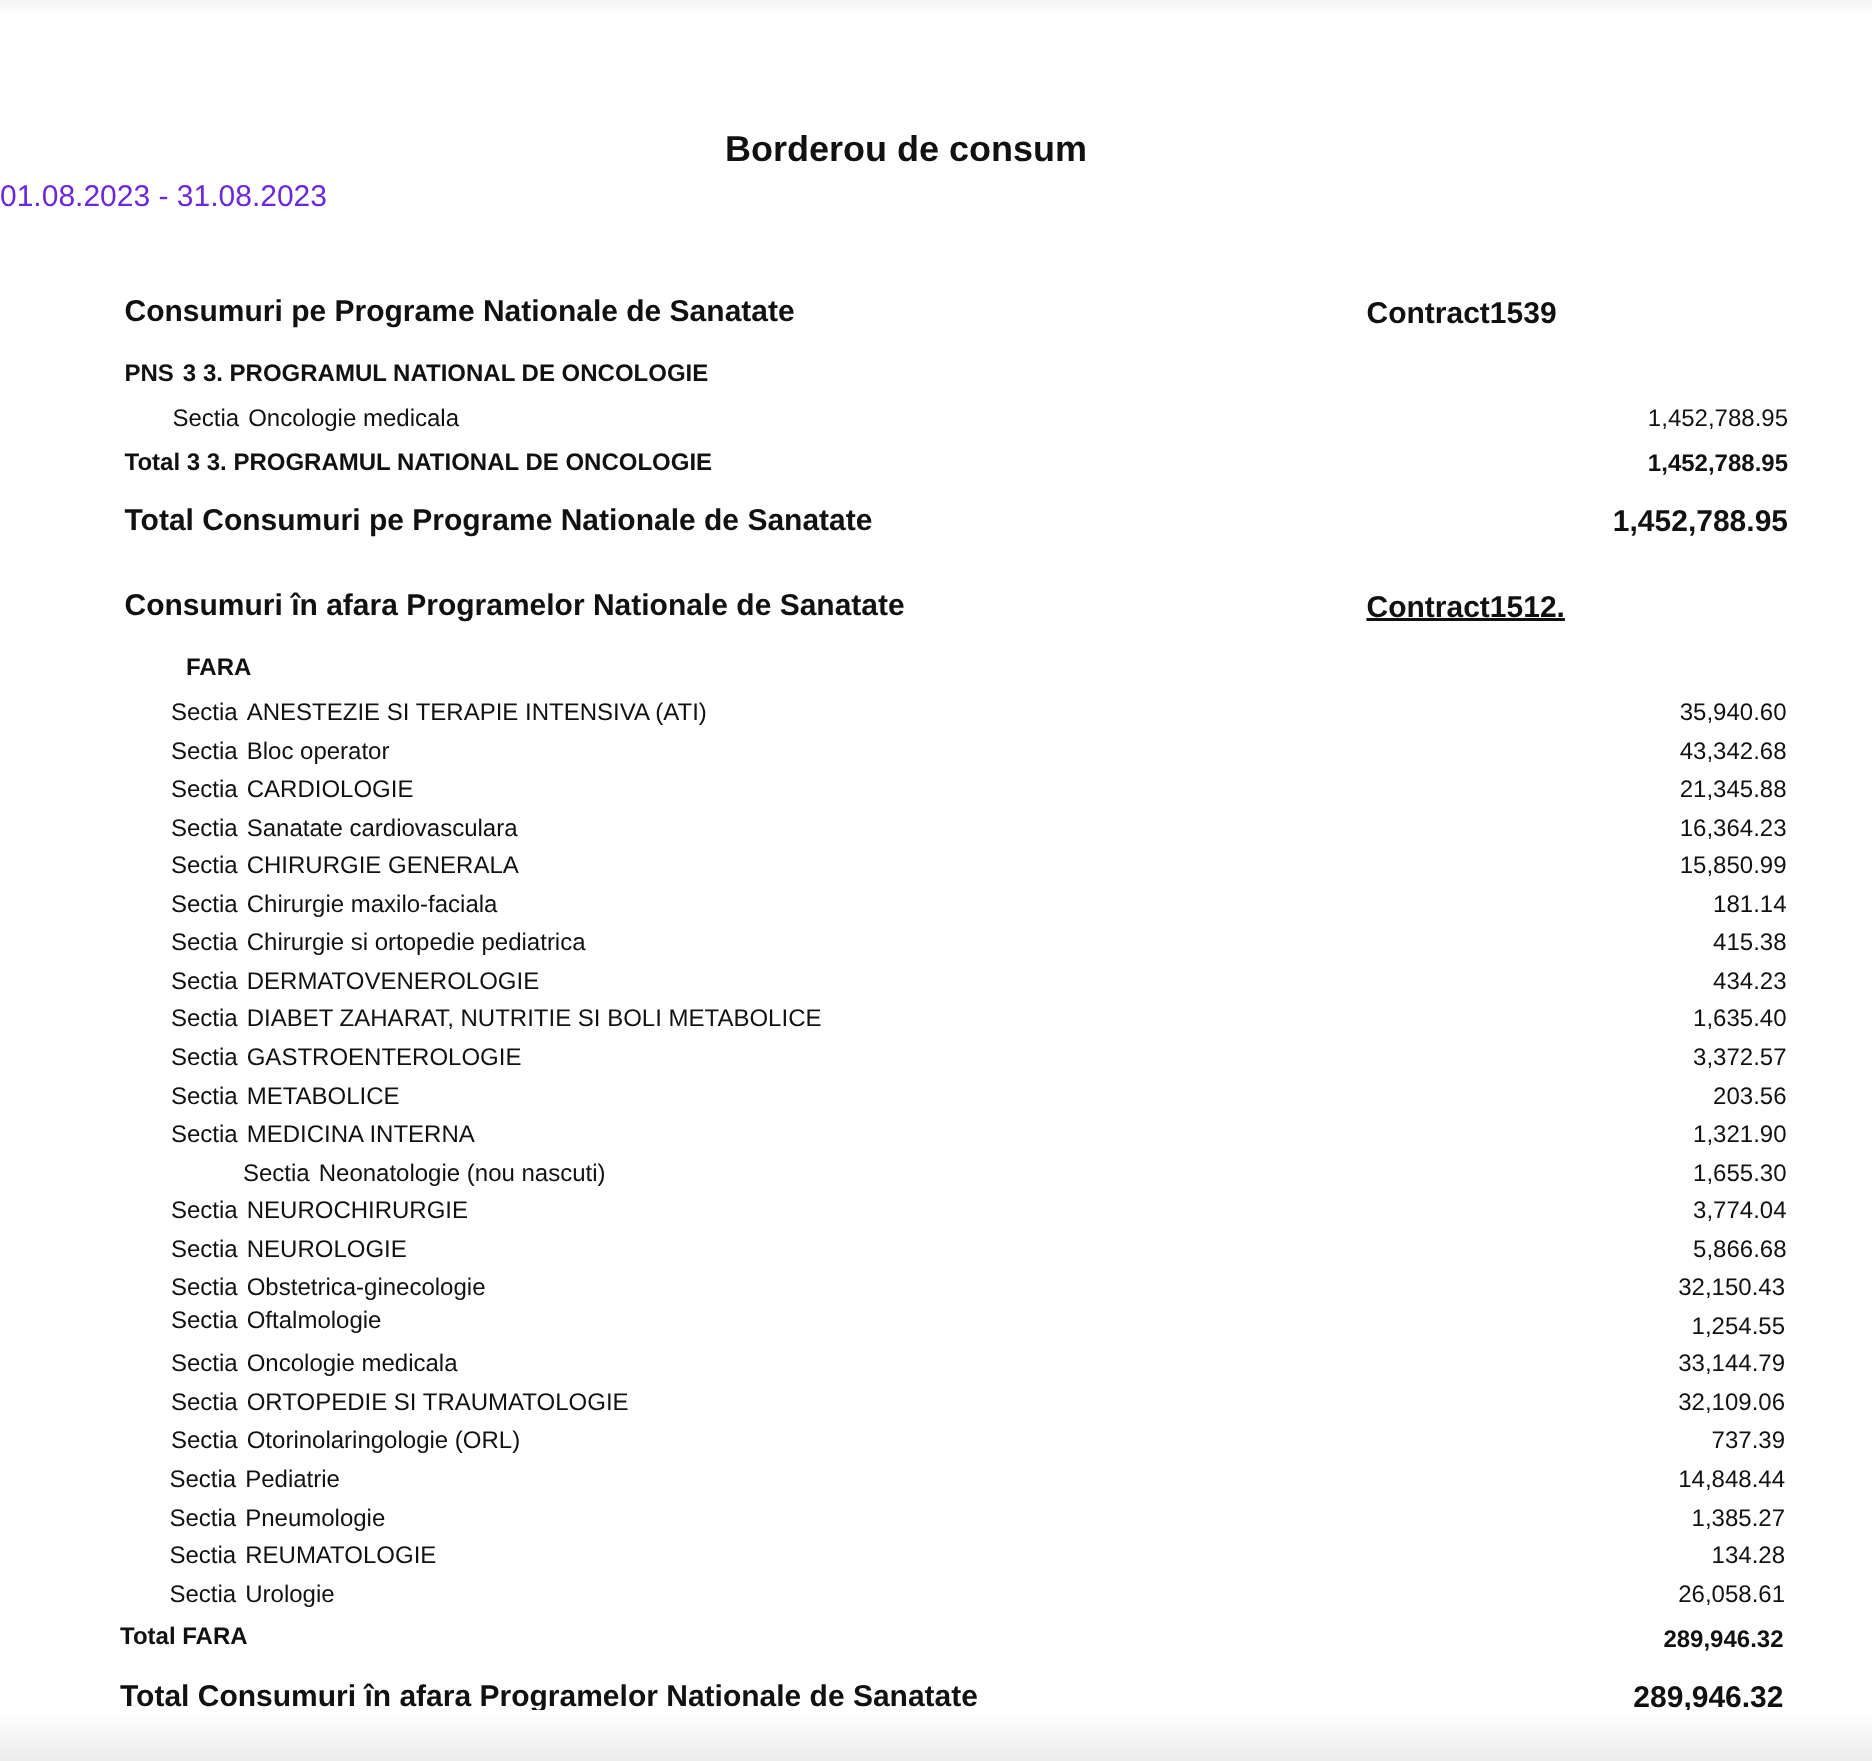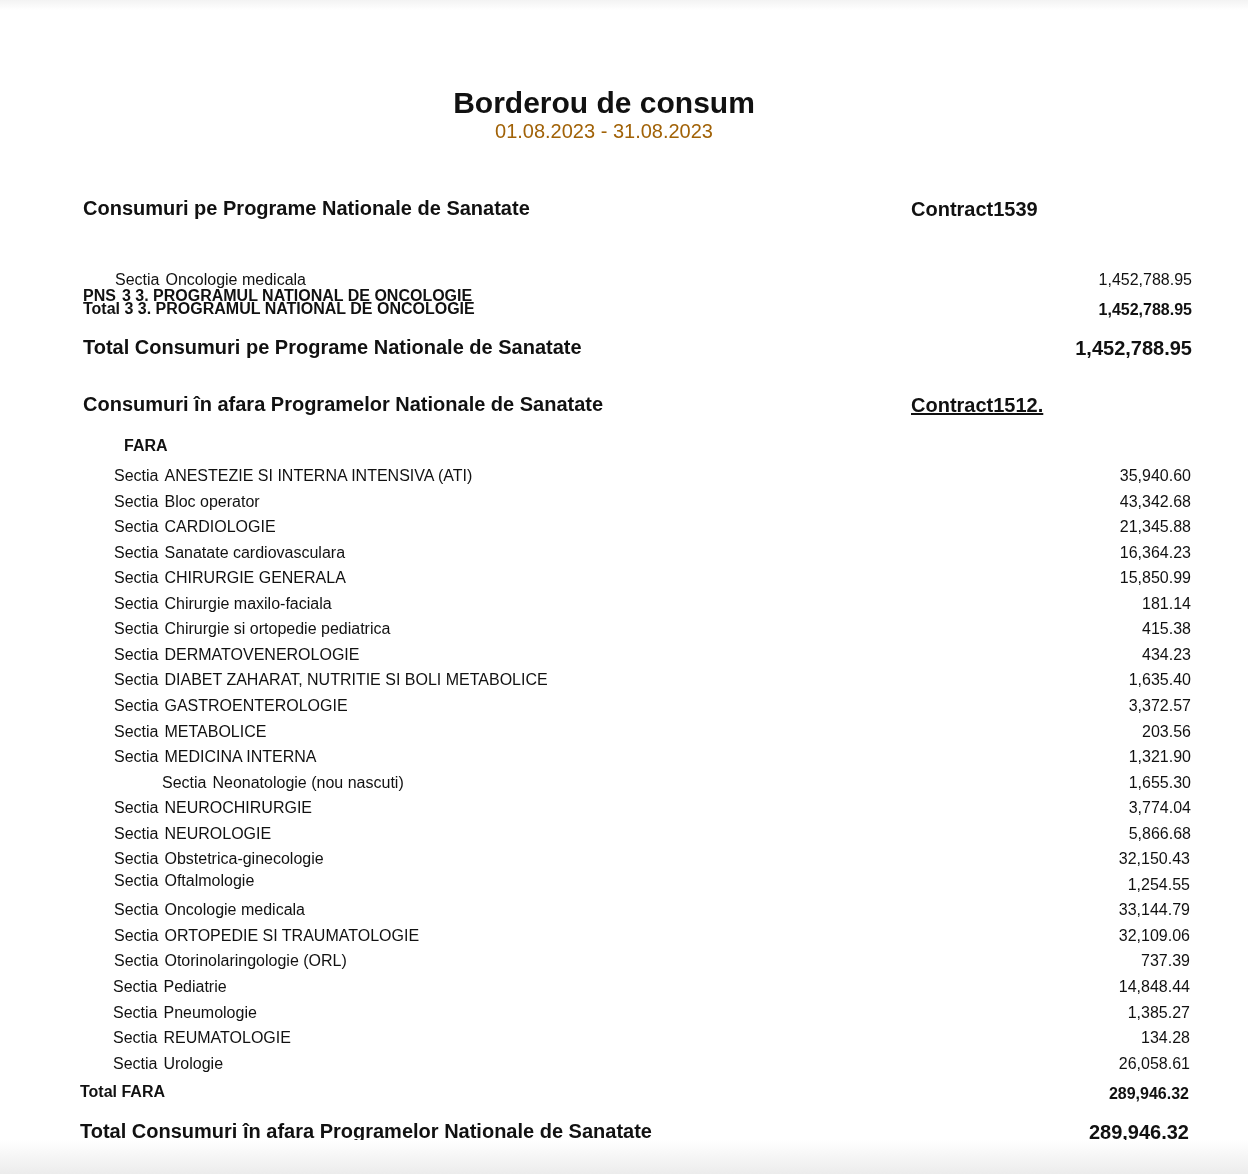--- a/index.html
+++ b/index.html
@@ -12,25 +12,25 @@
     }
     .top-fade {
       position: absolute; left: 0; top: 0; width: 1248px; height: 10px;
       background: linear-gradient(#f3f3f3, #ffffff);
     }
     .bottom-fade {
       position: absolute; left: 0; top: 1140px; width: 1248px; height: 34px;
       background: linear-gradient(#ffffff, #ececec);
     }
     .abs { position: absolute; white-space: nowrap; }
-    .title { left: 0; width: 1208px; text-align: center; top: 86px; font-size: 30px; font-weight: bold; }
-    .period { left: 0; width: 1208px; text-align: center; top: 120px; font-size: 20px; color: #a16207; }
+    .title { left: 0; width: 1208px; text-align: center; top: 86px; font-size: 24px; font-weight: bold; }
+    .period { left: 0; width: 1208px; top: 120px; font-size: 20px; color: #6d28d9; }
     .section-head { font-size: 20px; font-weight: bold; }
     .contract { font-size: 20px; font-weight: bold; }
-    .pns { font-size: 16px; font-weight: bold; margin-top: 46px; }
+    .pns { font-size: 16px; font-weight: bold; }
     .row-label { font-size: 16px; }
     .row-val { font-size: 16px; text-align: right; width: 200px; }
     .sub-total { font-size: 16px; font-weight: bold; }
     .grand { font-size: 20px; font-weight: bold; }
     .fara { font-size: 16px; font-weight: bold; }
     .prefix { display: inline-block; margin-right: 6px; }
   </style>
 </head>
 <body>
 
@@ -56,21 +56,21 @@
 
 <div class="abs grand" style="left:83px; top:336px;">Total Consumuri pe Programe Nationale de Sanatate</div>
 <div class="abs row-val grand" style="left:992px; top:337px;">1,452,788.95</div>
 
 <div class="abs section-head" style="left:83px; top:393px;">Consumuri în afara Programelor Nationale de Sanatate</div>
 <div class="abs contract" style="left:911px; top:394px;text-decoration:underline;">Contract1512.</div>
 
 <div class="abs fara" style="left:124px; top:437px;">FARA</div>
 
 <div id="non-pns-rows">
-    <div class="abs row-label" style="left: 114px; top: 467px;"><span class="prefix">Sectia</span><span>ANESTEZIE SI INTERNA INTENSIVA (ATI)</span></div>
+    <div class="abs row-label" style="left: 114px; top: 467px;"><span class="prefix">Sectia</span><span>ANESTEZIE SI TERAPIE INTENSIVA (ATI)</span></div>
     <div class="abs row-val" style="left: 991px; top: 467px;">35,940.60</div>
     <div class="abs row-label" style="left: 114px; top: 493px;"><span class="prefix">Sectia</span><span>Bloc operator</span></div>
     <div class="abs row-val" style="left: 991px; top: 493px;">43,342.68</div>
     <div class="abs row-label" style="left: 114px; top: 518px;"><span class="prefix">Sectia</span><span>CARDIOLOGIE</span></div>
     <div class="abs row-val" style="left: 991px; top: 518px;">21,345.88</div>
     <div class="abs row-label" style="left: 114px; top: 544px;"><span class="prefix">Sectia</span><span>Sanatate cardiovasculara</span></div>
     <div class="abs row-val" style="left: 991px; top: 544px;">16,364.23</div>
     <div class="abs row-label" style="left: 114px; top: 569px;"><span class="prefix">Sectia</span><span>CHIRURGIE GENERALA</span></div>
     <div class="abs row-val" style="left: 991px; top: 569px;">15,850.99</div>
     <div class="abs row-label" style="left: 114px; top: 595px;"><span class="prefix">Sectia</span><span>Chirurgie maxilo-faciala</span></div>

